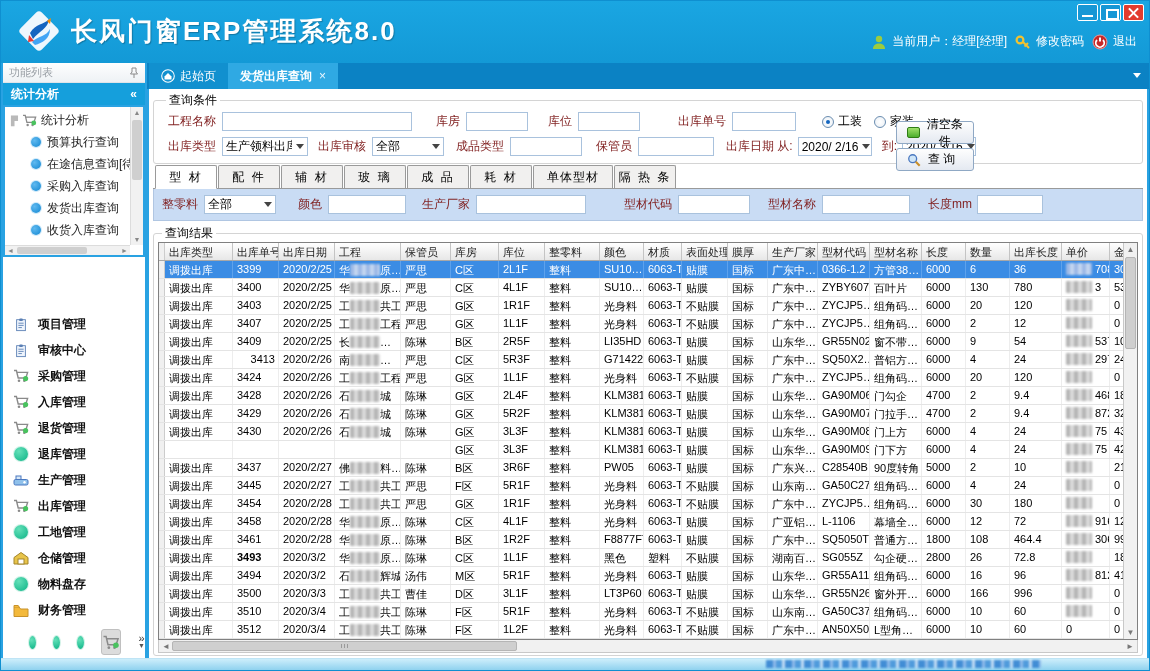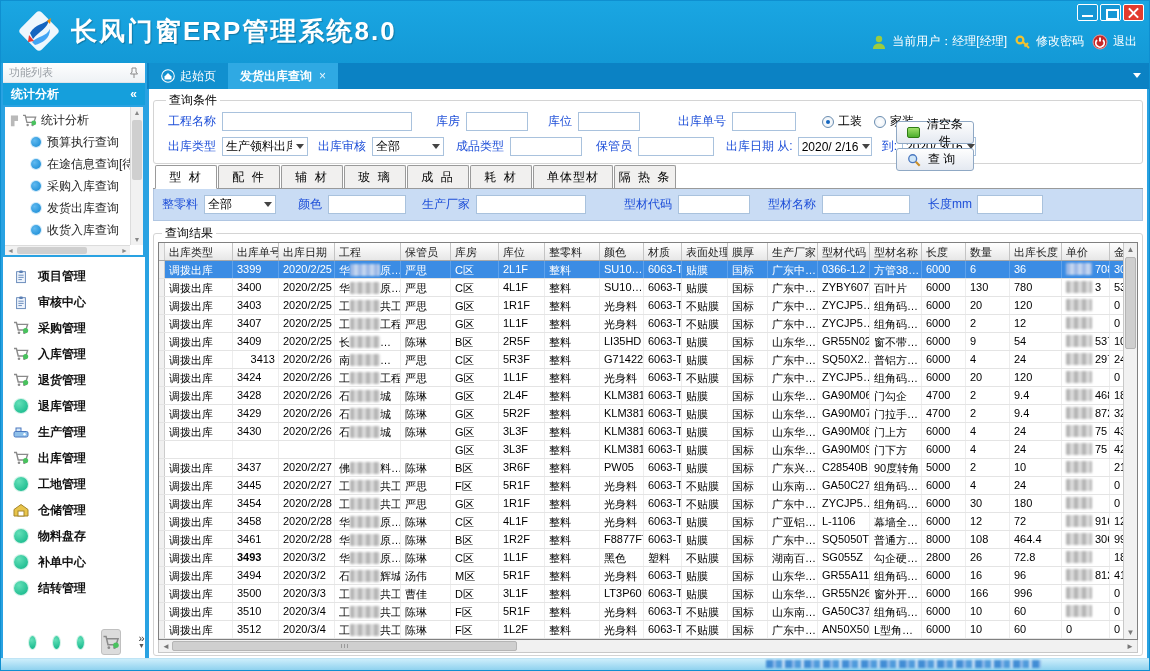--- a/index.html
+++ b/index.html
@@ -36,21 +36,21 @@
   .tree-joint { color:#b9b9b9; font-size:9px; }
   .tree-item { display:flex; align-items:center; gap:6px; height:22px; padding-left:20px; white-space:nowrap; cursor:pointer; color:#222; }
   .bullet { width:10px; height:10px; border-radius:50%; background:radial-gradient(circle at 35% 35%, #5fb9f0, #1287d2); box-shadow:0 0 0 1px #cfe9fa; flex:none; }
   .tree-vscroll { position:absolute; right:0; top:0; bottom:10px; width:13px; background:#f1f1f1; border-left:1px solid #dcdcdc; font-size:7px; color:#888; text-align:center; }
   .tree-vscroll .thumb { position:absolute; top:13px; left:1px; right:1px; height:60px; background:#cfcfcf; border-radius:2px; }
   .tree-vscroll .a-up { position:absolute; top:2px; left:0; right:0; }
   .tree-vscroll .a-dn { position:absolute; bottom:2px; left:0; right:0; }
   .tree-hscroll { position:absolute; left:0; right:13px; bottom:0; height:10px; background:#f1f1f1; border-top:1px solid #dcdcdc; font-size:7px; color:#888; }
   .tree-hscroll .thumb { position:absolute; left:12px; width:70px; top:1px; bottom:1px; background:#cfcfcf; border-radius:2px; }
   .tree-hscroll .a-l { position:absolute; left:2px; top:1px; } .tree-hscroll .a-r { position:absolute; right:2px; top:1px; }
-  .menu { flex:1; padding:6px 0 0 10px; overflow:hidden; }
+  .menu { flex:1; padding:6px 0 0 10px; overflow:hidden;margin-top:48px; }
   .menu-item { display:flex; align-items:center; gap:9px; height:26px; font-weight:bold; color:#111; cursor:pointer; }
   .circle-ic { width:14px; height:14px; border-radius:50%; background:radial-gradient(circle at 35% 30%, #63e0b8, #0cb386); box-shadow:0 0 0 1px #d3f2e8; }
   .side-toolbar { height:32px; display:flex; align-items:center; gap:17px; padding-left:26px; }
   .side-toolbar .dot { width:13px; height:13px; border-radius:50%; background:radial-gradient(circle at 35% 30%, #63e0b8, #0cb386); box-shadow:0 0 0 1px #d3f2e8; cursor:pointer; }
   .tool-btn { width:36px; height:26px; background:#dcdcdc; border:1px solid #c0c0c0; border-radius:3px; display:flex; align-items:center; justify-content:center; cursor:pointer; }
   .expander { display:flex; flex-direction:column; align-items:center; line-height:8px; color:#333; font-size:11px; cursor:pointer; }
   .expander .car { font-size:7px; color:#555; }
 
   
   .main { flex:1; display:flex; flex-direction:column; min-width:0; }
@@ -58,21 +58,21 @@
   .tab { display:flex; align-items:center; gap:5px; padding:0 12px; color:#fff; font-size:12px; cursor:pointer; }
   .tab.home { background:#1190cf; }
   .tab.active { background:#2fa9e3; font-weight:bold; }
   .tab .x { font-weight:normal; font-size:12px; color:#e8f6ff; margin-left:2px; }
   .strip-caret { position:absolute; right:8px; top:10px; width:0; height:0; border-left:4px solid transparent; border-right:4px solid transparent; border-top:5px solid #fff; }
   .content { flex:1; background:#fff; border:2px solid #29a2e2; border-top:none; padding:3px 4px 2px 4px; position:relative; min-height:0; }
 
   fieldset { border:1px solid #d4d4d4; border-radius:3px; padding:0 8px 4px 8px; }
   legend { font-size:12px; color:#000000; padding:0 3px; margin-left:4px; }
   .frow { display:flex; align-items:center; height:25px; font-size:12px; white-space:nowrap; }
-  .lbl { color:#1d4ed8;text-align:right; }
+  .lbl { color:#7f1d1d;text-align:right; }
   input.txt { height:19px; border:1px solid #a9c2dd; background:#fff; font-size:12px; padding:0 3px; font-family:inherit; }
   .combo { height:19px; border:1px solid #a9c2dd; background:#fff; display:inline-flex; align-items:center; justify-content:space-between; padding:0 3px; font-size:12px; cursor:pointer; }
   .combo .dar { width:0; height:0; border-left:4px solid transparent; border-right:4px solid transparent; border-top:5px solid #444; margin-left:4px; }
   .radio { display:inline-flex; align-items:center; gap:4px; cursor:pointer; }
   .rdot { width:12px; height:12px; border-radius:50%; border:1px solid #6a8db0; background:radial-gradient(#fff,#e8eef4); position:relative; }
   .rdot.on::after { content:""; position:absolute; left:3px; top:3px; width:4px; height:4px; border-radius:50%; background:#1466c0; }
   .btn { height:23px; border:1px solid #8fa8c4; background:linear-gradient(#fefefe,#e4e9f1); border-radius:3px; display:flex; align-items:center; gap:7px; padding:0 10px; font-size:12px; cursor:pointer; width:78px; justify-content:flex-start; }
   .btn-col { position:absolute; left:742px; top:12px; display:flex; flex-direction:column; gap:4px; }
   .green-card { width:16px; height:11px; background:linear-gradient(#9fe06a,#4caf2d); border:1px solid #2e7d14; border-radius:2px; }
 
@@ -318,20 +318,29 @@
             <span>仓储管理</span>
           </div>
           <div class="menu-item">
             <span style="width: 16px; display: inline-flex; justify-content: center;">
               <span class="circle-ic"></span>
             </span>
             <span>物料盘存</span>
           </div>
           <div class="menu-item">
             <span style="width: 16px; display: inline-flex; justify-content: center;">
+              <svg width="16" height="13" viewBox="0 0 16 13">
+                <path d="M1 3 h5 l1.6 2 H15 v7.5 H1 Z" fill="#f3b93c" stroke="#c8922a"></path>
+                <path d="M1 3 V1.5 h4.2 l1 1.5" fill="#f3b93c" stroke="#c8922a"></path>
+              </svg>
+            </span>
+            <span>财务管理</span>
+          </div>
+          <div class="menu-item">
+            <span style="width: 16px; display: inline-flex; justify-content: center;">
               <span class="circle-ic"></span>
             </span>
             <span>补单中心</span>
           </div>
           <div class="menu-item">
             <span style="width: 16px; display: inline-flex; justify-content: center;">
               <span class="circle-ic"></span>
             </span>
             <span>结转管理</span>
           </div>
@@ -846,21 +855,21 @@
                     <span class="gcell" style="width: 48px;">B区</span>
                     <span class="gcell" style="width: 46px;">1R2F</span>
                     <span class="gcell" style="width: 55px;">整料</span>
                     <span class="gcell" style="width: 44px;">F8877FT</span>
                     <span class="gcell" style="width: 38px;">6063-T5</span>
                     <span class="gcell" style="width: 46px;">贴膜</span>
                     <span class="gcell" style="width: 40px;">国标</span>
                     <span class="gcell" style="width: 50px;">广东中…</span>
                     <span class="gcell" style="width: 52px;">SQ5050T20</span>
                     <span class="gcell" style="width: 52px;">普通方…</span>
-                    <span class="gcell" style="width: 44px;">8000</span>
+                    <span class="gcell" style="width: 44px;">1800</span>
                     <span class="gcell" style="width: 44px;">108</span>
                     <span class="gcell" style="width: 52px;">464.4</span>
                     <span class="gcell" style="width: 48px;"><span class="patch price"></span><span>306</span></span>
                     <span class="gcell" style="width: 40px;">996</span>
                   </div>
                   <div class="grow">
                     <span class="gind"></span>
                     <span class="gcell" style="width: 68px;">调拨出库</span>
                     <span class="gcell" style="width: 46px; font-weight: bold;">3493</span>
                     <span class="gcell" style="width: 56px;">2020/3/2</span>

